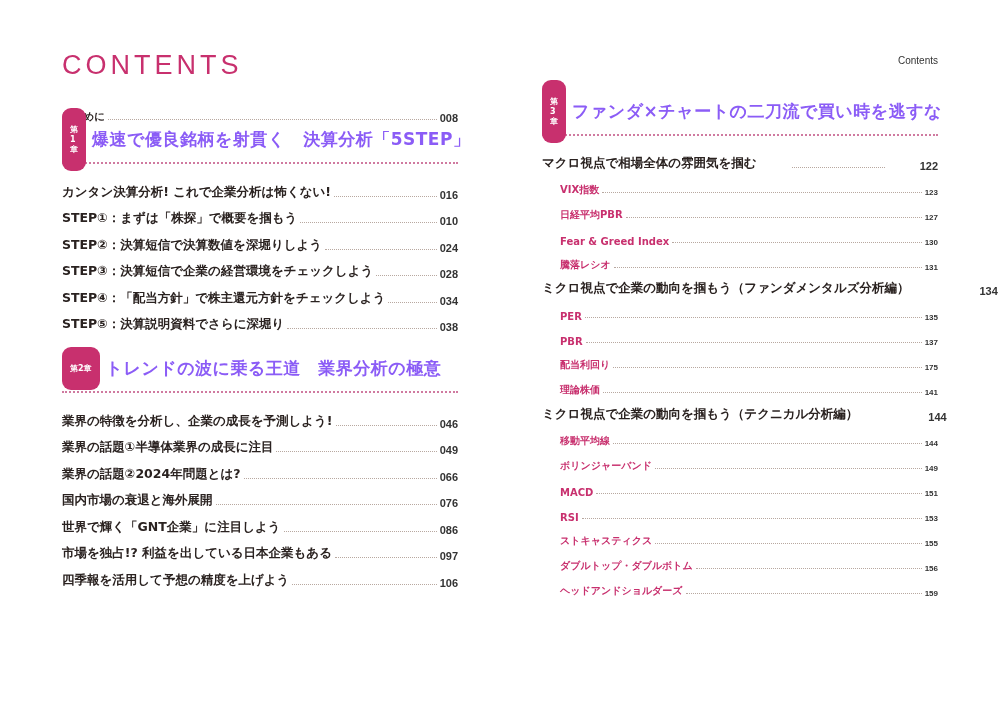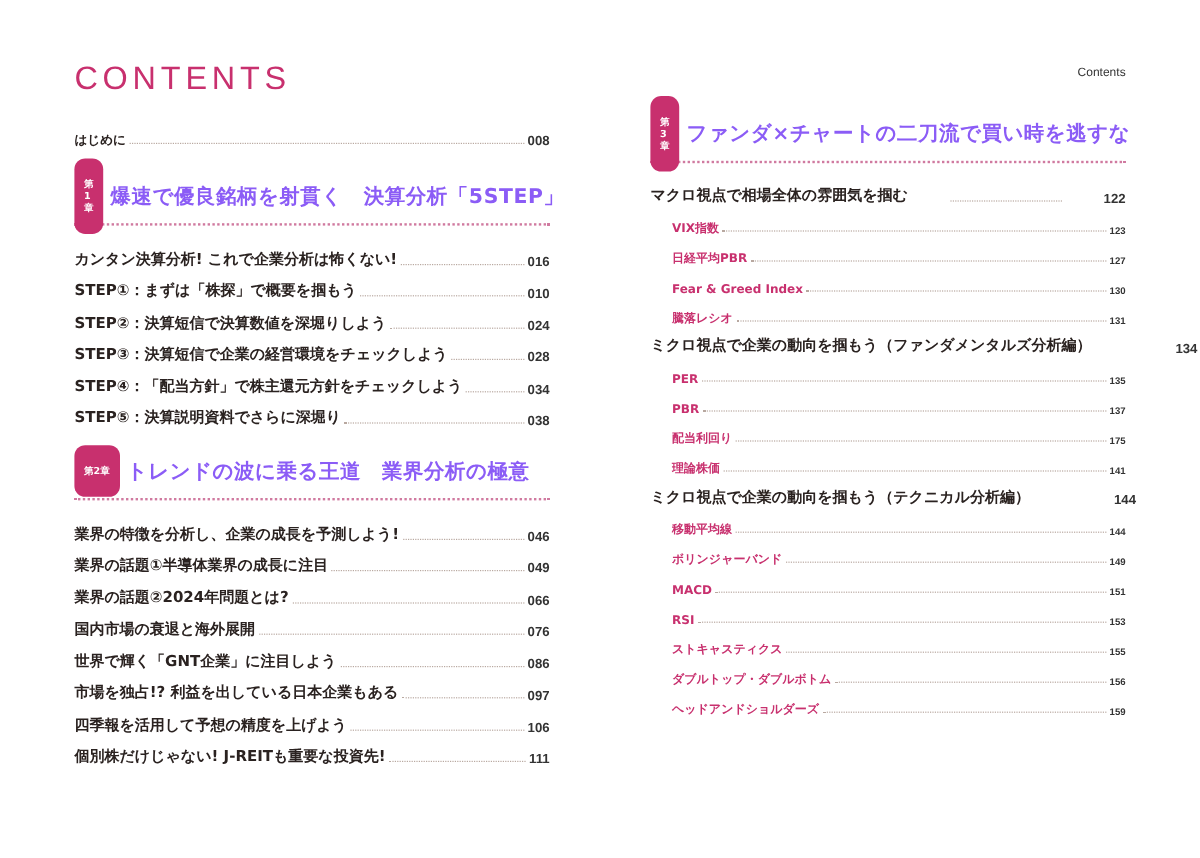--- a/index.html
+++ b/index.html
@@ -10,21 +10,21 @@
   .running-head { position:absolute; left:898px; top:55px; font-size:10px; color:#333;
                   font-family:"Liberation Sans", sans-serif; }
   .col { position:absolute; }
   .col-left { left:62px; top:100px; width:396px; }
   .col-right { left:542px; top:100px; width:396px; }
   .row { display:flex; align-items:flex-end; white-space:nowrap; }
   .row .lbl { flex:0 0 auto; }
   .row .dots { flex:1 1 auto; border-bottom:1px dotted #b8a8a0; margin:0 3px; transform:translateY(-4px); }
   .row .pg { flex:0 0 auto; font-size:11px; font-family:"Liberation Sans", sans-serif; color:#333; }
   .intro { font-size:10.5px; font-weight:bold; height:22px; margin-top:2px; }
-  .chapter { display:flex; align-items:center; margin-top:26px; height:26px; }
+  .chapter { display:flex; align-items:center; margin-top:2px; height:26px; }
   .badge { background:#c8306e; color:#fff; font-size:8px; border-radius:9px; padding:16px 8px;
            margin-right:6px; font-weight:bold; }
   .ch-title { color:#8b5cf6; font-size:17px; font-weight:bold; white-space:nowrap; letter-spacing:0.5px; }
   .ch-rule { border-bottom:2px dotted #d07aa0; margin:10px 0 10px 0; }
   .entry { font-size:12.5px; font-weight:bold; height:26.5px; }
   .sub { font-size:10px; font-weight:bold; color:#c8306e; padding-left:18px; height:25px; }
   .sub .pg { font-size:8px; }
   .col-right .entry { height:25.5px;gap:32px; }
 </style>
 </head>
@@ -112,25 +112,20 @@
       <div class="row entry">
         <span class="lbl">市場を独占!? 利益を出している日本企業もある</span>
         <span class="dots"></span>
         <span class="pg">097</span>
       </div>
       <div class="row entry">
         <span class="lbl">四季報を活用して予想の精度を上げよう</span>
         <span class="dots"></span>
         <span class="pg">106</span>
       </div>
-      <div class="row entry">
-        <span class="lbl">個別株だけじゃない! J-REITも重要な投資先!</span>
-        <span class="dots"></span>
-        <span class="pg">111</span>
-      </div>
     </div>
 </div>
 
 <div class="col col-right">
   <div class="chapter" style="margin-top:-2px;">
     <span class="badge">第3章</span>
     <span class="ch-title">ファンダ×チャートの二刀流で買い時を逃すな</span>
   </div>
   <div class="ch-rule"></div>
   <div id="ch3">

